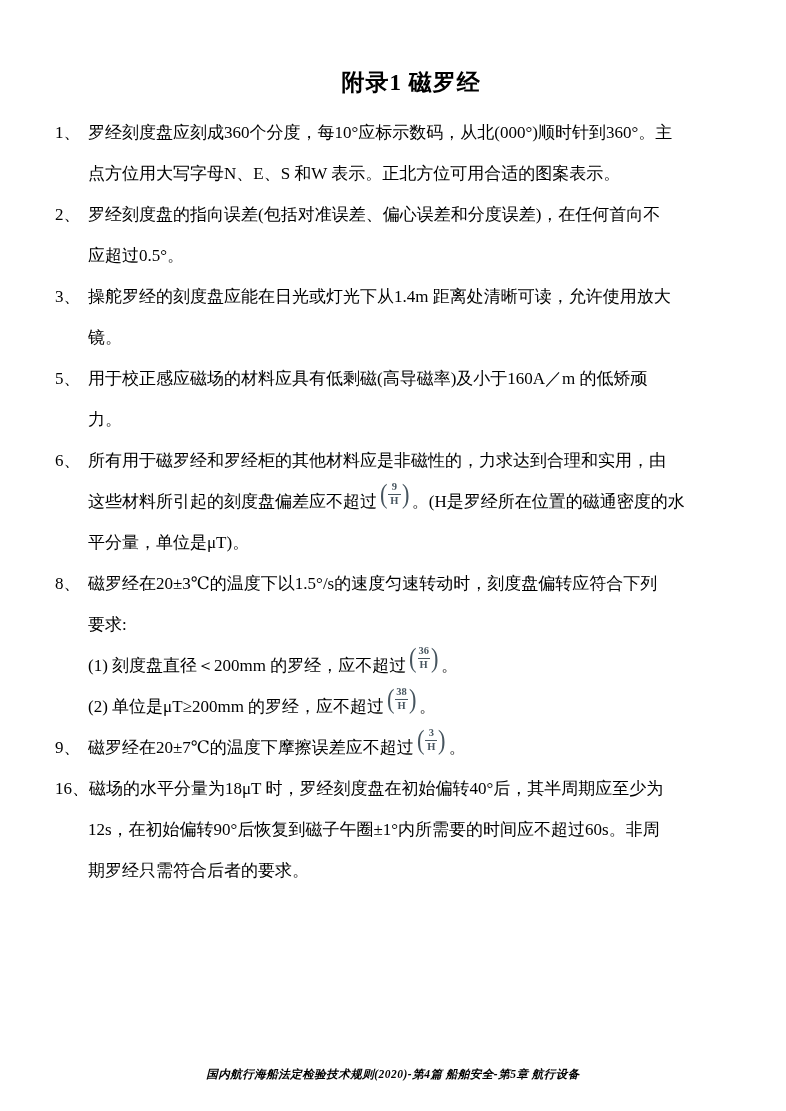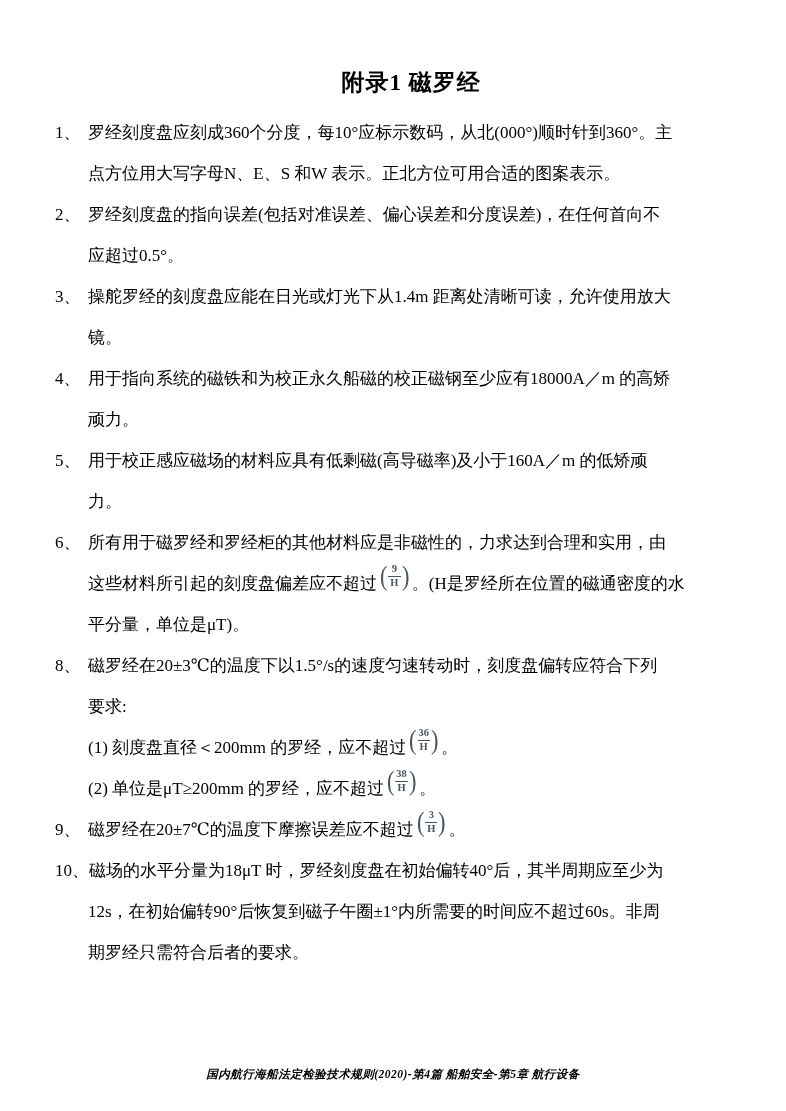--- a/index.html
+++ b/index.html
@@ -88,41 +88,39 @@
 
     <div class="item"><span class="num">1、</span><span>罗经刻度盘应刻成360个分度，每10°应标示数码，从北(000°)顺时针到360°。主
 点方位用大写字母N、E、S 和W 表示。正北方位可用合适的图案表示。</span></div>
 
     <div class="item"><span class="num">2、</span><span>罗经刻度盘的指向误差(包括对准误差、偏心误差和分度误差)，在任何首向不
 应超过0.5°。</span></div>
 
     <div class="item"><span class="num">3、</span><span>操舵罗经的刻度盘应能在日光或灯光下从1.4m 距离处清晰可读，允许使用放大
 镜。</span></div>
 
-    <div class="item"><span class="num">4、</span><span>用于指向系统的磁铁和为校正永久船磁的校正磁钢至少应有18000A／m 的高矫
-顽力。</span></div>
 
     <div class="item"><span class="num">5、</span><span>用于校正感应磁场的材料应具有低剩磁(高导磁率)及小于160A／m 的低矫顽
 力。</span></div>
 
     <div class="item"><span class="num">6、</span><span>所有用于磁罗经和罗经柜的其他材料应是非磁性的，力求达到合理和实用，由
 这些材料所引起的刻度盘偏差应不超过</span><span class="frac"><span class="paren">(</span><span class="stack"><span class="fnum">9</span><span class="fden">H</span></span><span class="paren">)</span></span><span>。(H是罗经所在位置的磁通密度的水
 平分量，单位是μT)。</span></div>
 
 
     <div class="item"><span class="num">8、</span><span>磁罗经在20±3℃的温度下以1.5°/s的速度匀速转动时，刻度盘偏转应符合下列
 要求:</span></div>
 
     <div class="item"><span class="sublabel">(1) </span><span>刻度盘直径＜200mm 的罗经，应不超过</span><span class="frac"><span class="paren">(</span><span class="stack"><span class="fnum">36</span><span class="fden">H</span></span><span class="paren">)</span></span><span>。</span></div>
 
     <div class="item"><span class="sublabel">(2) </span><span>单位是μT≥200mm 的罗经，应不超过</span><span class="frac"><span class="paren">(</span><span class="stack"><span class="fnum">38</span><span class="fden">H</span></span><span class="paren">)</span></span><span>。</span></div>
 
     <div class="item"><span class="num">9、</span><span>磁罗经在20±7℃的温度下摩擦误差应不超过</span><span class="frac"><span class="paren">(</span><span class="stack"><span class="fnum">3</span><span class="fden">H</span></span><span class="paren">)</span></span><span>。</span></div>
 
-    <div class="item"><span class="num">10、</span><span>磁场的水平分量为18μT 时，罗经刻度盘在初始偏转40°后，其半周期应至少为
+    <div class="item"><span class="num">16、</span><span>磁场的水平分量为18μT 时，罗经刻度盘在初始偏转40°后，其半周期应至少为
 12s，在初始偏转90°后恢复到磁子午圈±1°内所需要的时间应不超过60s。非周
 期罗经只需符合后者的要求。</span></div>
 
   </div>
 
   <div class="footer">国内航行海船法定检验技术规则(2020)-第4篇 船舶安全-第5章 航行设备</div>
 
 </div>
 
 </body></html>

